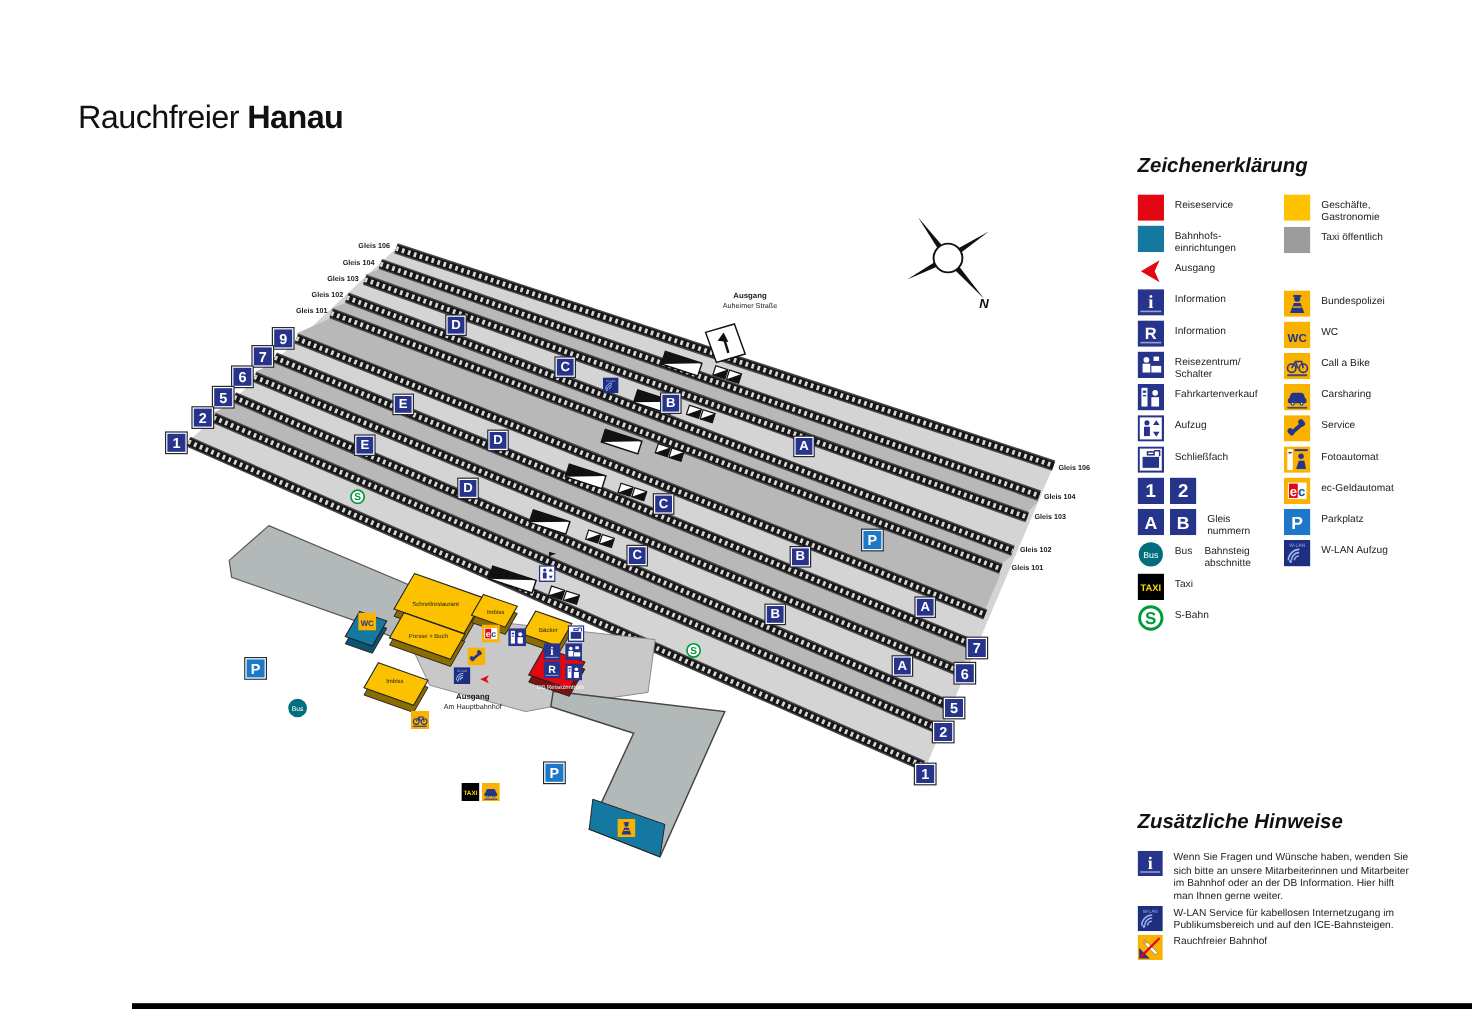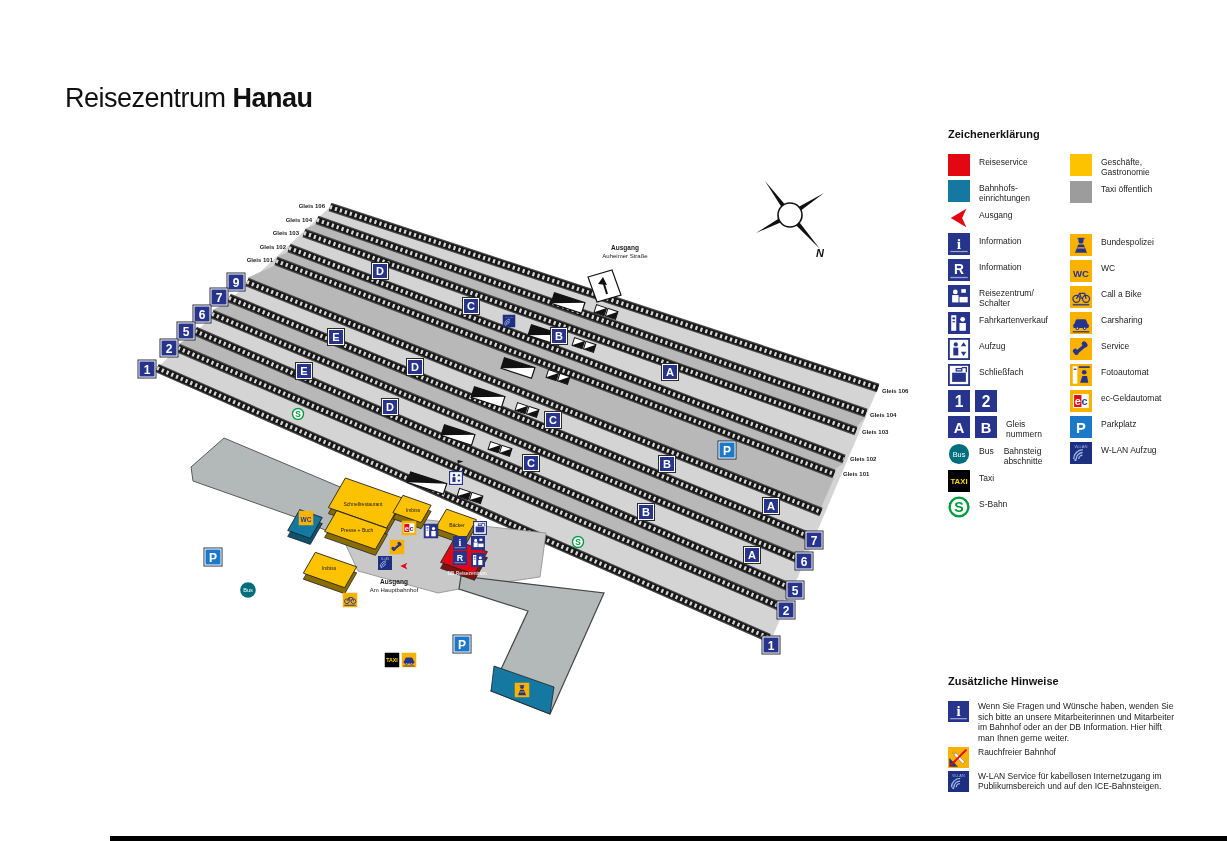--- a/index.html
+++ b/index.html
@@ -15,41 +15,41 @@
          border:1px solid #fff;box-shadow:0 0 0 1px #2a2a2a;line-height:1;}
   .badge.letter{width:14px;height:14px;font-size:11px;}
   .badge.num{width:15px;height:15px;font-size:12px;}
   .badge.p{width:15px;height:15px;font-size:12px;background:#1e78c8;}
   .mt{position:absolute;transform:translate(-50%,-50%);white-space:nowrap;color:#1a1a1a;line-height:1.05;}
   .mt.right{transform:translate(0,-50%);}
   .mt.left{transform:translate(-100%,-50%);}
   .mt.b{font-weight:bold;}
   .micon{position:absolute;transform:translate(-50%,-50%);line-height:0;}
   .legend{position:absolute;left:948px;top:128px;width:275px;}
-  .legend h3,.notes h3{margin:0 0 14px 0;font-size:11px;font-weight:bold;color:#111;}
+  .legend h3,.notes h3{margin:0 0 14px 0;font-size:17px;font-weight:bold;color:#111;font-style:italic;}
   .lcols{position:relative;}
   .lcol{position:absolute;top:0;}
   .lcol.c1{left:0;width:125px;}
   .lcol.c2{left:122px;width:153px;}
   .lrow{display:flex;align-items:flex-start;margin-bottom:4px;min-height:22px;}
   .lrow .ics{display:flex;gap:5px;flex:0 0 auto;}
   .lrow .lbl{font-size:8.5px;line-height:1.18;padding-left:9px;padding-top:3px;color:#222;}
   .lrow .lbl2{font-size:8.5px;line-height:1.18;padding-left:10px;padding-top:3px;color:#222;}
   .lspacer{height:27px;}
   .notes{position:absolute;left:948px;top:675px;width:240px;}
   .nrow{display:flex;align-items:flex-start;margin-bottom:3px;}
   .nrow .ntxt{font-size:8.5px;line-height:1.25;padding-left:9px;color:#222;width:200px;}
   .footbar{position:absolute;left:110px;top:836px;width:1117px;height:5px;background:#000;}
 </style>
 </head>
 <body>
 
 <div class="page">
 
-  <div class="title"><span>Reisezentrum </span><b>Hanau</b></div>
+  <div class="title"><span>Rauchfreier </span><b>Hanau</b></div>
 
 
   <svg id="map-svg" width="950" height="841" viewBox="0 0 950 841">
       <polygon points="330,207 878,388 772,638 158,367" fill="#d4d4d4"></polygon>
       <polygon points="158,367 772,638 775,645 160,374" fill="#9a9a9a"></polygon>
       <polygon points="317,224 866,417 856,427 304,229" fill="#b8b8b8"></polygon>
       <polygon points="289,252 844,463 834,470 276,257" fill="#b8b8b8"></polygon>
       <polygon points="276,265 834,478 821,508 247,278" fill="#b8b8b8"></polygon>
       <polygon points="229,302 810,541 801,556 212,310" fill="#b8b8b8"></polygon>
       <polygon points="195,335 791,592 781,603 178,344" fill="#b8b8b8"></polygon>
@@ -663,40 +663,40 @@
         <div class="nrow">
           <span style="line-height: 0; flex: 0 0 auto;"><svg width="21" height="21" viewBox="0 0 24 24">
               <rect x="0" y="0" width="24" height="24" fill="#27348b"></rect>
               <text x="12" y="17.5" text-anchor="middle" font-family="Liberation Serif,serif" font-weight="bold" font-size="17" fill="#fff">i</text>
               <rect x="2.5" y="19.5" width="19" height="1.4" fill="#fff" opacity=".55"></rect>
             </svg></span>
           <span class="ntxt">Wenn Sie Fragen und Wünsche haben, wenden Sie sich bitte an unsere Mitarbeiterinnen und Mitarbeiter im Bahnhof oder an der DB Information. Hier hilft man Ihnen gerne weiter.</span>
         </div>
         <div class="nrow">
           <span style="line-height: 0; flex: 0 0 auto;"><svg width="21" height="21" viewBox="0 0 24 24">
-              <rect x="0" y="0" width="24" height="24" fill="#f9b200"></rect>
-              <polygon points="1.5,22.5 1.5,12.5 11.5,22.5" fill="#27348b"></polygon>
-              <g transform="rotate(45 12 12)">
-                <rect x="3.5" y="10.5" width="17" height="3" fill="#fff" stroke="#555" stroke-width=".5"></rect>
-                <rect x="3.5" y="10.5" width="3.2" height="3" fill="#e8a13c"></rect>
-              </g>
-              <line x1="3" y1="21" x2="21" y2="3" stroke="#e30613" stroke-width="2.2"></line>
-            </svg></span>
-          <span class="ntxt">Rauchfreier Bahnhof</span>
-        </div>
-        <div class="nrow">
-          <span style="line-height: 0; flex: 0 0 auto;"><svg width="21" height="21" viewBox="0 0 24 24">
               <rect x="0" y="0" width="24" height="24" fill="#1d2f7e"></rect>
               <text x="12" y="6.5" text-anchor="middle" font-family="Liberation Sans,sans-serif" font-size="4.5" fill="#9db4e8">W-LAN</text>
               <g stroke="#9db4e8" stroke-width="1.5" fill="none">
                 <path d="M9.5 18.5 A4 4 0 0 1 13.5 14.5"></path>
                 <path d="M6.8 18.5 A7 7 0 0 1 13.8 11.5"></path>
                 <path d="M4 18.5 A10 10 0 0 1 14 8.5"></path>
               </g>
               <circle cx="6" cy="19.5" r="1.3" fill="#9db4e8"></circle>
             </svg></span>
           <span class="ntxt">W-LAN Service für kabellosen Internetzugang im Publikumsbereich und auf den ICE-Bahnsteigen.</span>
         </div>
+        <div class="nrow">
+          <span style="line-height: 0; flex: 0 0 auto;"><svg width="21" height="21" viewBox="0 0 24 24">
+              <rect x="0" y="0" width="24" height="24" fill="#f9b200"></rect>
+              <polygon points="1.5,22.5 1.5,12.5 11.5,22.5" fill="#27348b"></polygon>
+              <g transform="rotate(45 12 12)">
+                <rect x="3.5" y="10.5" width="17" height="3" fill="#fff" stroke="#555" stroke-width=".5"></rect>
+                <rect x="3.5" y="10.5" width="3.2" height="3" fill="#e8a13c"></rect>
+              </g>
+              <line x1="3" y1="21" x2="21" y2="3" stroke="#e30613" stroke-width="2.2"></line>
+            </svg></span>
+          <span class="ntxt">Rauchfreier Bahnhof</span>
+        </div>
       </div>
   </div>
 
   <div class="footbar"></div>
 </div>
 
 </body></html>

